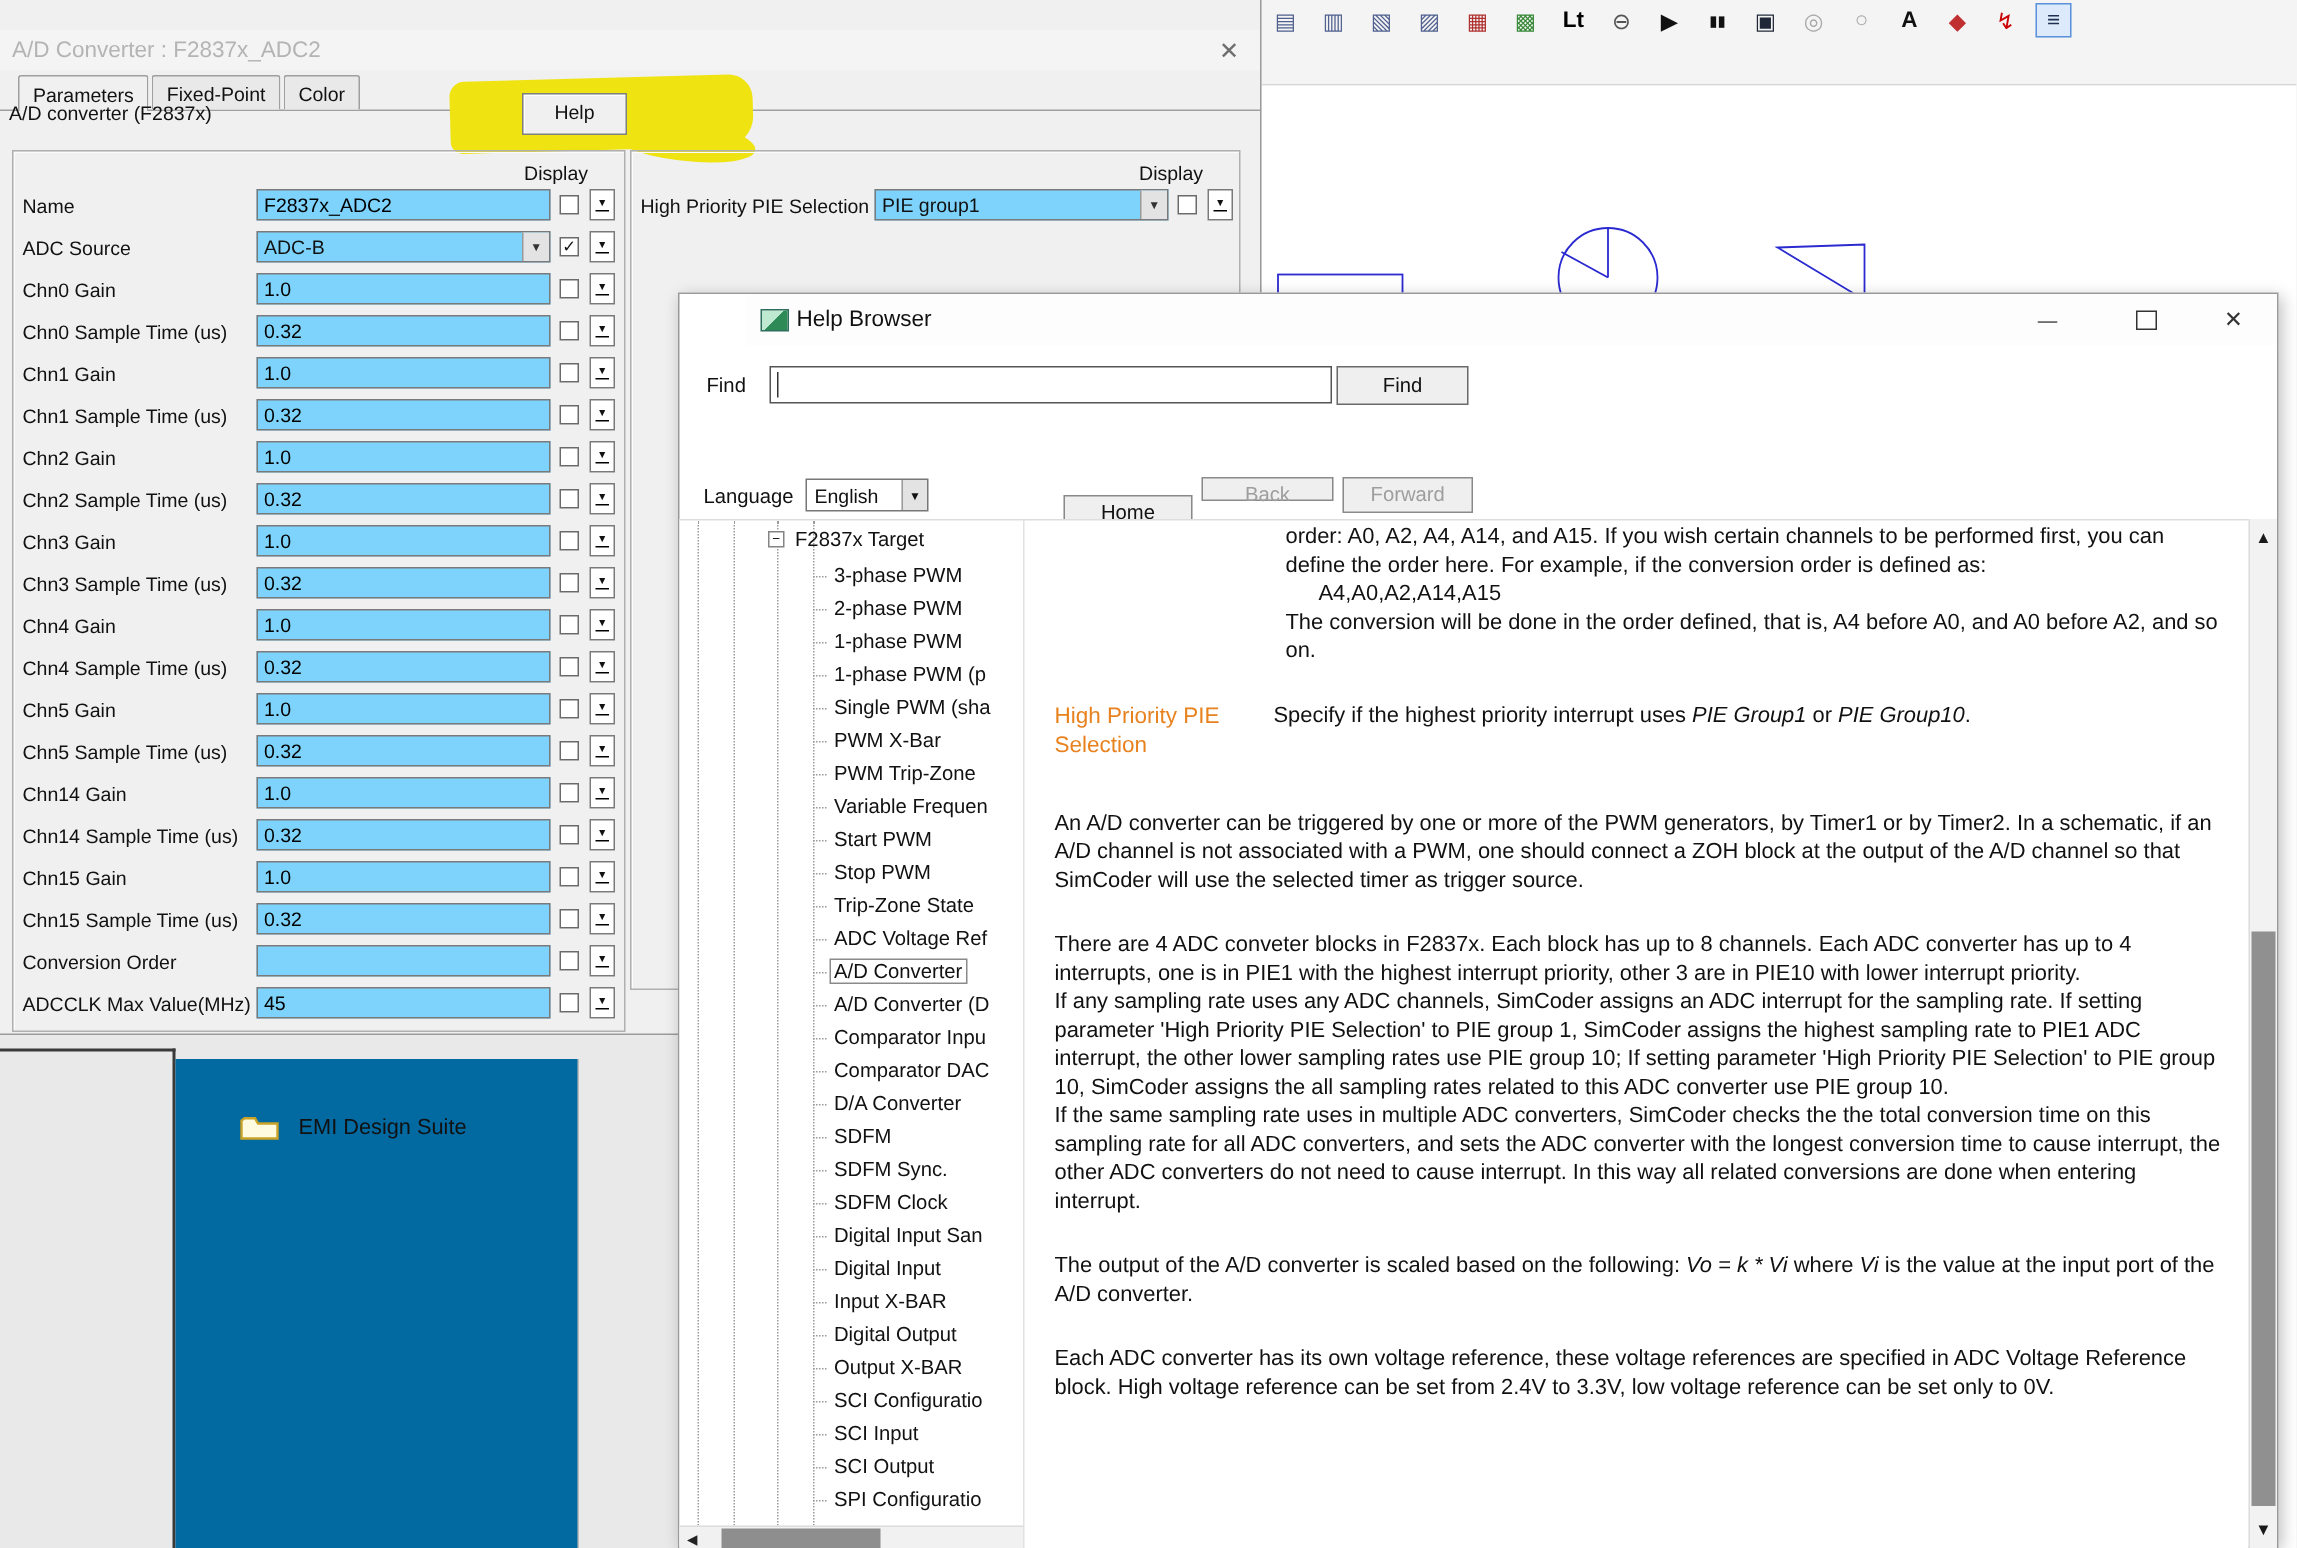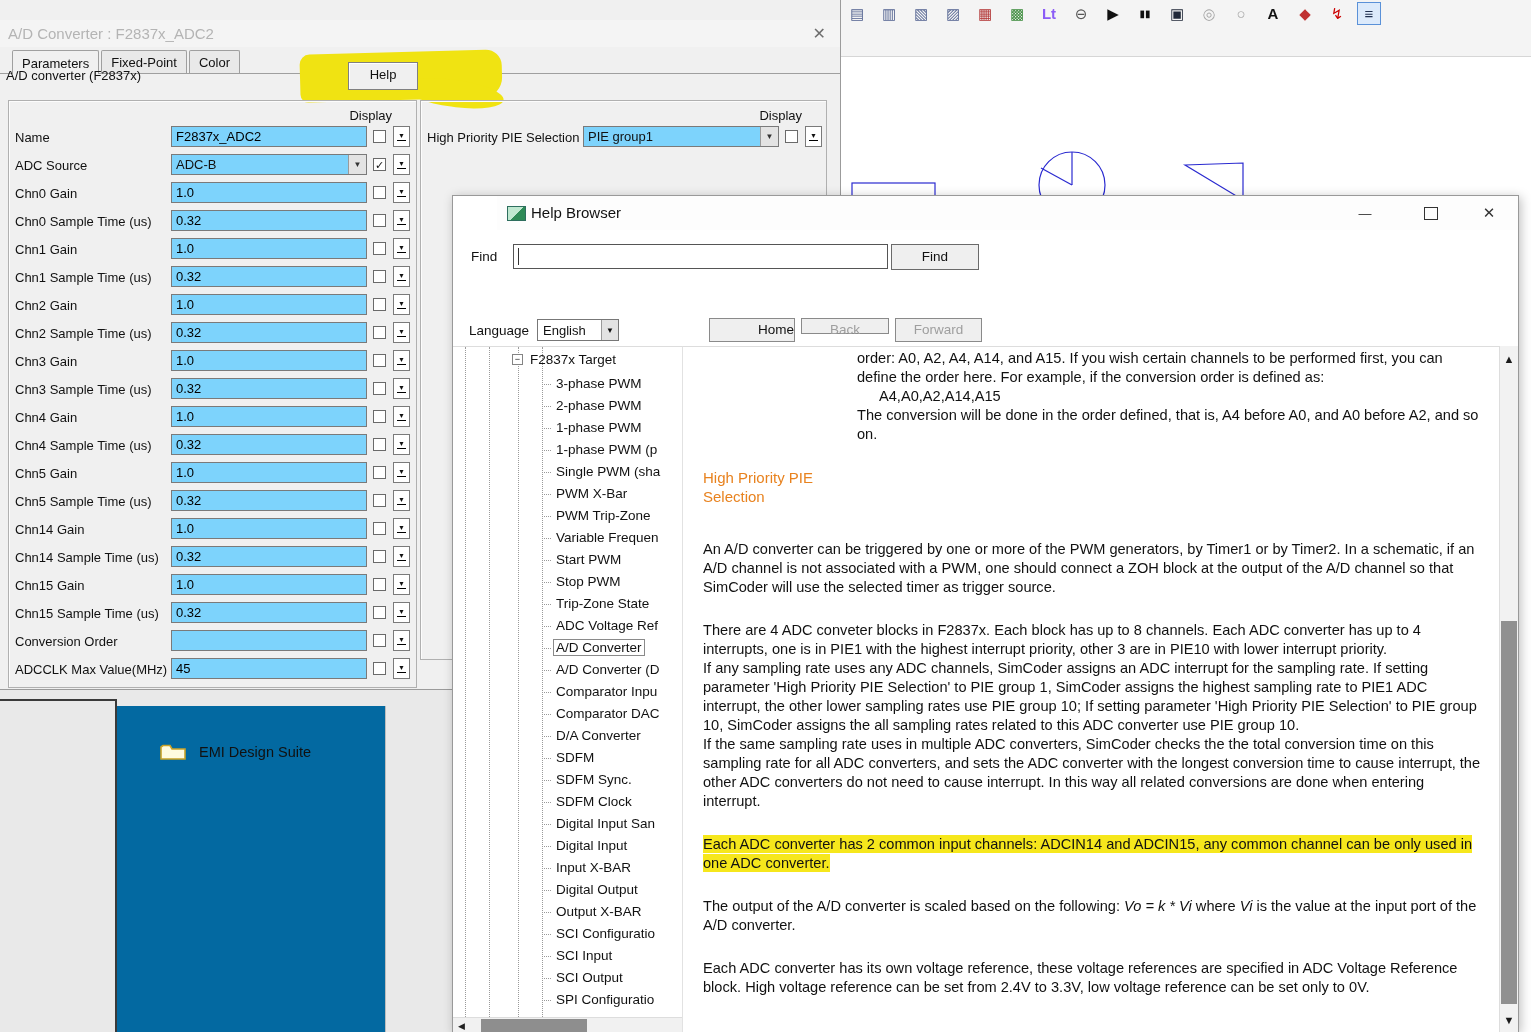--- a/index.html
+++ b/index.html
@@ -72,21 +72,21 @@
   .hb-find-input{position:absolute;left:60px;top:48px;width:375px;height:25px;border:1px solid #555;background:#fff;
                  font-size:13.5px;font-family:"Liberation Sans",sans-serif;box-sizing:border-box;outline:none;}
   .find-caret{position:absolute;left:65px;top:52px;width:1px;height:17px;background:#333;}
   .hb-btn{position:absolute;background:#efefef;border:1px solid #8a8a8a;font-size:13.5px;text-align:center;box-sizing:border-box;}
   .hb-find-btn{left:438px;top:48px;width:88px;height:26px;line-height:24px;border-color:#6a6a6a;}
   .hb-lang{position:absolute;left:84px;top:123px;width:82px;height:22px;border:1px solid #777;background:#fff;
            display:flex;align-items:center;box-sizing:border-box;}
   .hb-lang .val{flex:1;padding-left:5px;font-size:13px;}
   .hb-lang .ddbtn{width:16px;align-self:stretch;background:#e3e3e3;border-left:1px solid #9a9a9a;font-size:8px;
            display:flex;align-items:center;justify-content:center;}
-  .nav-home{left:256px;top:122px;width:86px;height:24px;line-height:22px;text-align:right;}
+  .nav-home{left:256px;top:134px;width:86px;height:24px;line-height:22px;}
   .nav-back{left:348px;top:122px;width:88px;height:16px;line-height:22px;color:#9e9e9e;}
   .nav-forward{left:442px;top:122px;width:87px;height:24px;line-height:22px;color:#9e9e9e;}
 
   .hb-tree{position:absolute;left:0;top:150px;width:229px;height:687px;background:#fff;border-top:1px solid #ddd;
            overflow:hidden;box-sizing:border-box;}
   .vguide{position:absolute;top:0;bottom:16px;width:0;border-left:1px dotted #9a9a9a;}
   #tree-root{position:absolute;left:0;top:3px;height:20px;font-size:13.5px;}
   .minus-box{position:absolute;left:59px;top:4px;width:11px;height:11px;border:1px solid #848484;background:#fff;
              font-size:9px;line-height:9px;text-align:center;box-sizing:border-box;}
   .root-label{position:absolute;left:77px;top:2px;white-space:nowrap;}
@@ -124,21 +124,21 @@
 <body>
 
 <div id="toolbar">
   <div id="toolbar-icons">
       <span class="tb-icon" style="color: rgb(81, 97, 143);">▤</span>
       <span class="tb-icon" style="color: rgb(81, 97, 143);">▥</span>
       <span class="tb-icon" style="color: rgb(81, 97, 143);">▧</span>
       <span class="tb-icon" style="color: rgb(81, 97, 143);">▨</span>
       <span class="tb-icon" style="color: rgb(176, 48, 48);">▦</span>
       <span class="tb-icon" style="color: rgb(58, 138, 58);">▩</span>
-      <span class="tb-icon" style="color: #8b5cf6; font-weight: bold;">Lt</span>
+      <span class="tb-icon" style="color: #000000; font-weight: bold;">Lt</span>
       <span class="tb-icon" style="color: rgb(85, 85, 85);">⊖</span>
       <span class="tb-icon" style="color: rgb(17, 17, 17);">▶</span>
       <span class="tb-icon" style="color: rgb(17, 17, 17); font-size: 10px;">▮▮</span>
       <span class="tb-icon" style="color: rgb(32, 40, 56);">▣</span>
       <span class="tb-icon" style="color: rgb(168, 168, 168);">◎</span>
       <span class="tb-icon" style="color: rgb(168, 168, 168);">○</span>
       <span class="tb-icon" style="color: rgb(17, 17, 17); font-weight: bold;">A</span>
       <span class="tb-icon" style="color: rgb(192, 48, 48);">◆</span>
       <span class="tb-icon" style="color: rgb(204, 0, 0);">↯</span>
       <span class="tb-icon pressed" style="color: rgb(32, 48, 80);">≡</span>
@@ -398,26 +398,26 @@
   </div>
 
   <div class="hb-content">
     <div class="block-order">
       <div>order: A0, A2, A4, A14, and A15. If you wish certain channels to be performed first, you can define the order here. For example, if the conversion order is defined as:</div>
       <div class="order-line2">A4,A0,A2,A14,A15</div>
       <div>The conversion will be done in the order defined, that is, A4 before A0, and A0 before A2, and so on.</div>
     </div>
     <div class="hp-row">
       <div class="hp-label">High Priority PIE Selection</div>
+      <div class="hp-desc"><span>Specify if the highest priority interrupt uses </span><i>PIE Group1</i><span> or </span><i>PIE Group10</i><span>.</span></div>
     </div>
     <div class="para big-gap">An A/D converter can be triggered by one or more of the PWM generators, by Timer1 or by Timer2. In a schematic, if an A/D channel is not associated with a PWM, one should connect a ZOH block at the output of the A/D channel so that SimCoder will use the selected timer as trigger source.</div>
     <div class="para">There are 4 ADC conveter blocks in F2837x. Each block has up to 8 channels. Each ADC converter has up to 4 interrupts, one is in PIE1 with the highest interrupt priority, other 3 are in PIE10 with lower interrupt priority.</div>
     <div class="para tight">If any sampling rate uses any ADC channels, SimCoder assigns an ADC interrupt for the sampling rate. If setting parameter 'High Priority PIE Selection' to PIE group 1, SimCoder assigns the highest sampling rate to PIE1 ADC interrupt, the other lower sampling rates use PIE group 10; If setting parameter 'High Priority PIE Selection' to PIE group 10, SimCoder assigns the all sampling rates related to this ADC converter use PIE group 10.</div>
     <div class="para tight">If the same sampling rate uses in multiple ADC converters, SimCoder checks the the total conversion time on this sampling rate for all ADC converters, and sets the ADC converter with the longest conversion time to cause interrupt, the other ADC converters do not need to cause interrupt. In this way all related conversions are done when entering interrupt.</div>
-    <div class="para"><span class="hl">Each ADC converter has 2 common input channels: ADCIN14 and ADCIN15, any common channel can be only used in one ADC converter.</span></div>
     <div class="para"><span>The output of the A/D converter is scaled based on the following:  </span><i>Vo = k * Vi</i><span> where </span><i>Vi</i><span> is the value at the input port of the A/D converter.</span></div>
     <div class="para">Each ADC converter has its own voltage reference, these voltage references are specified in ADC Voltage Reference block. High voltage reference can be set from 2.4V to 3.3V, low voltage reference can be set only to 0V.</div>
   </div>
 
   <div class="hb-vscroll">
     <div class="vs-btn vs-up">▲</div>
     <div class="vs-thumb"></div>
     <div class="vs-btn vs-down">▼</div>
   </div>
 </div>

